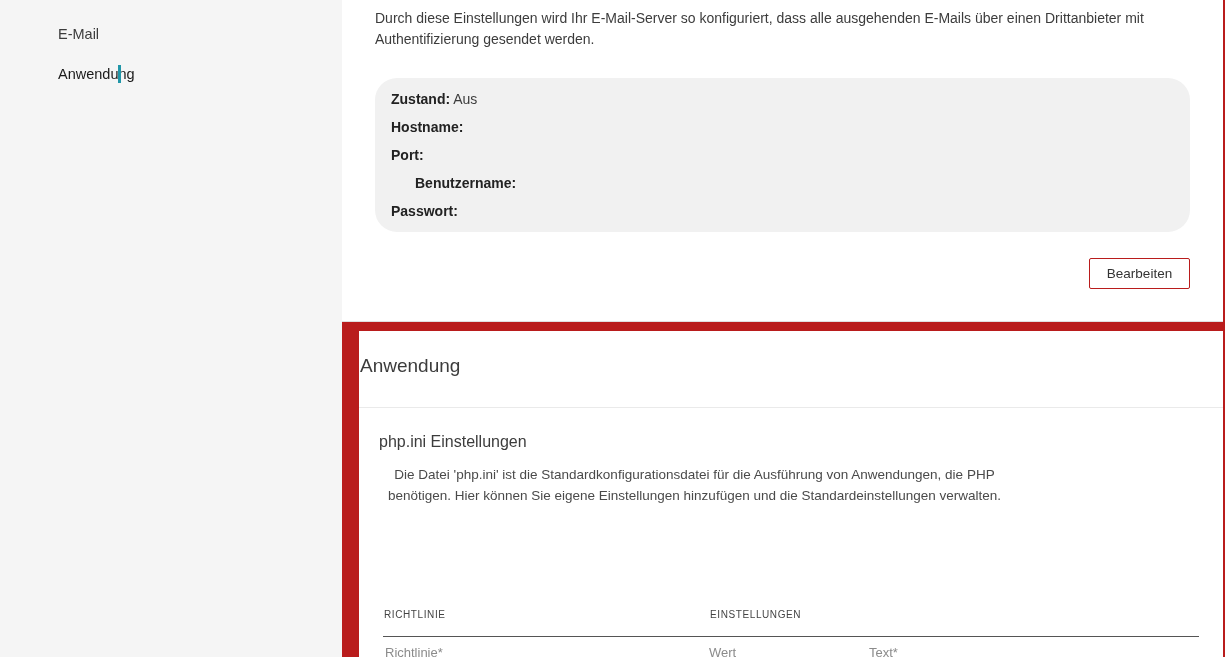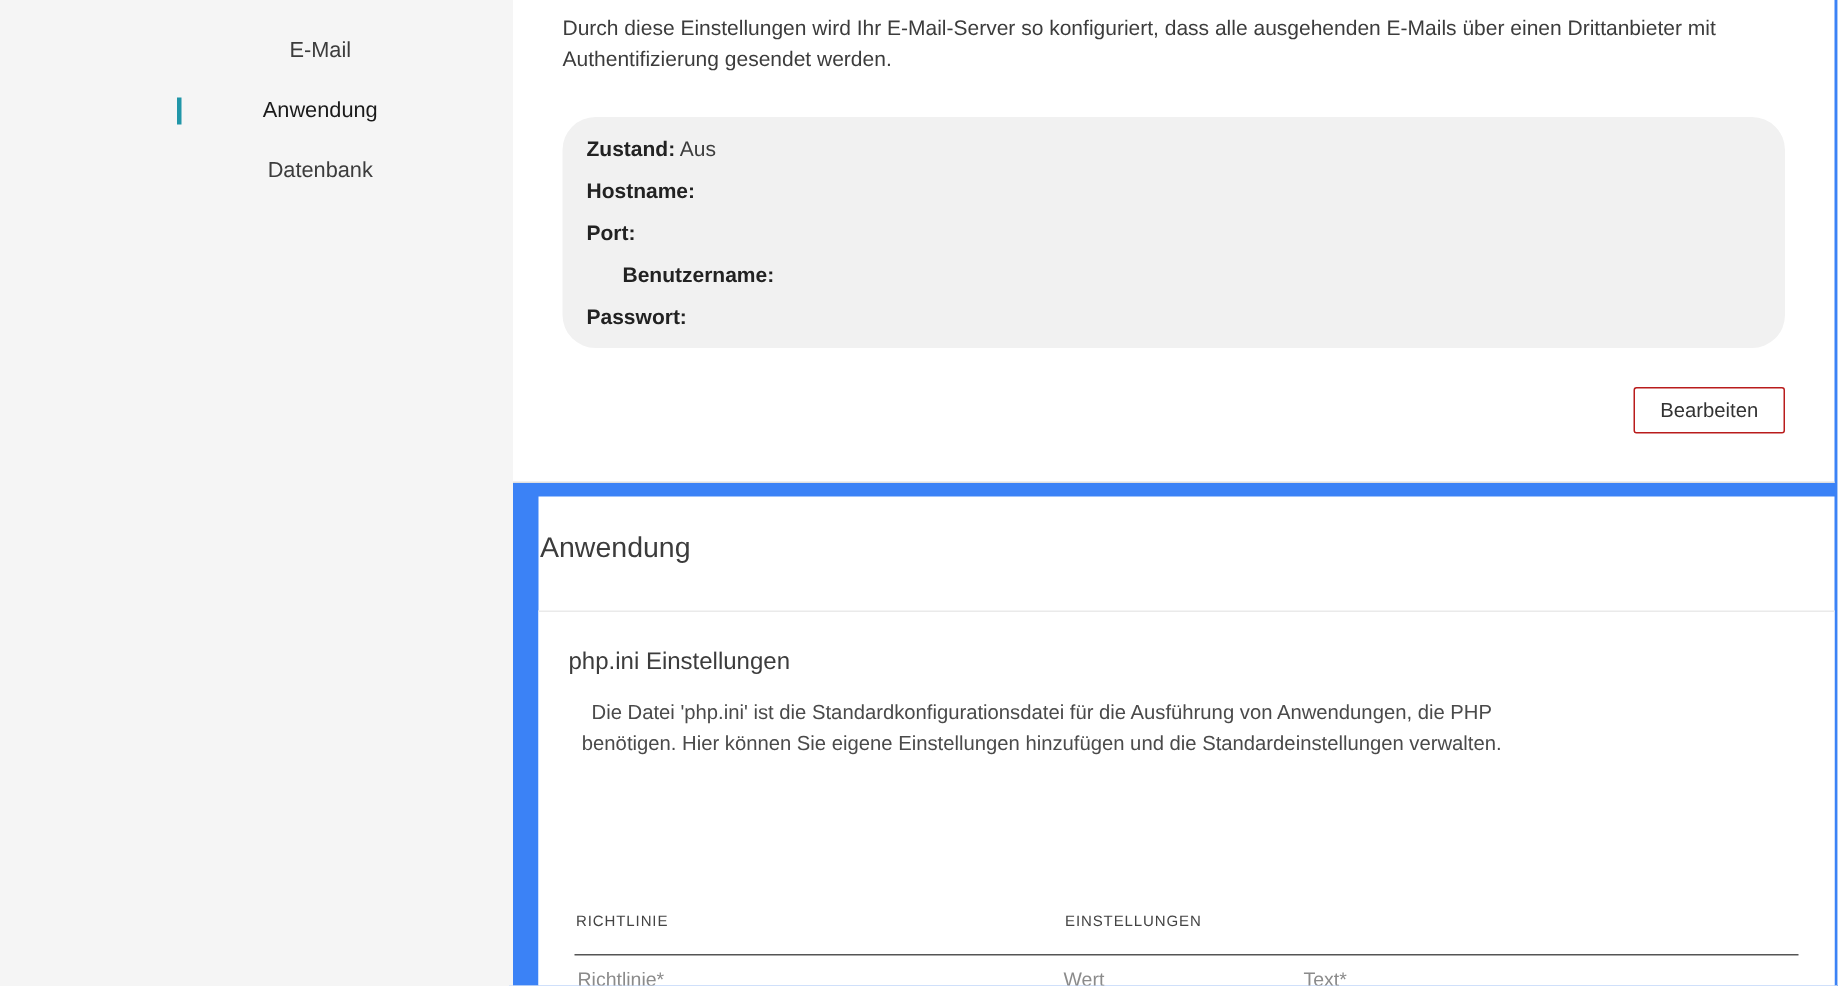--- a/index.html
+++ b/index.html
@@ -27,41 +27,40 @@
   .nav-list {
     position: absolute;
     left: 0; top: 14px;
     width: 342px;
   }
   .nav-item {
     position: relative;
     height: 40px;
     display: flex;
     align-items: center;
-    padding-left: 85px;
+    padding-left: 58px;
     font-size: 14.5px;
     color: #3c3c3c;
     cursor: pointer;
-    justify-content: center;
   }
   .nav-item.active { color: #1a1a1a; }
   .nav-item.active::before {
     content: "";
     position: absolute;
     left: 118px; top: 11px;
     width: 3px; height: 18px;
     background: #2196a8;
   }
 
   
   .main {
     position: absolute;
     left: 342px; top: 0;
     width: 883px; height: 657px;
-    background: #3b82f6;
+    background: #b91c1c;
   }
 
   
   .card-top {
     position: absolute;
     left: 0; top: 0;
     width: 881px;
     height: 322px;
     background: #ffffff;
     border-bottom: 1px solid #e0e0e0;
@@ -183,23 +182,20 @@
 <div id="app">
 
   <div class="sidebar">
     <div class="nav-list">
       <div class="nav-item">
         <span>E-Mail</span>
       </div>
       <div class="nav-item active">
         <span>Anwendung</span>
       </div>
-      <div class="nav-item">
-        <span>Datenbank</span>
-      </div>
     </div>
   </div>
 
   <div class="main">
 
     <div class="card-top">
       <div class="card-top-desc">Durch diese Einstellungen wird Ihr E-Mail-Server so konfiguriert, dass alle ausgehenden E-Mails über einen Drittanbieter mit Authentifizierung gesendet werden.</div>
 
       <div class="info-box">
         <div class="info-row" style="top:13px;">

